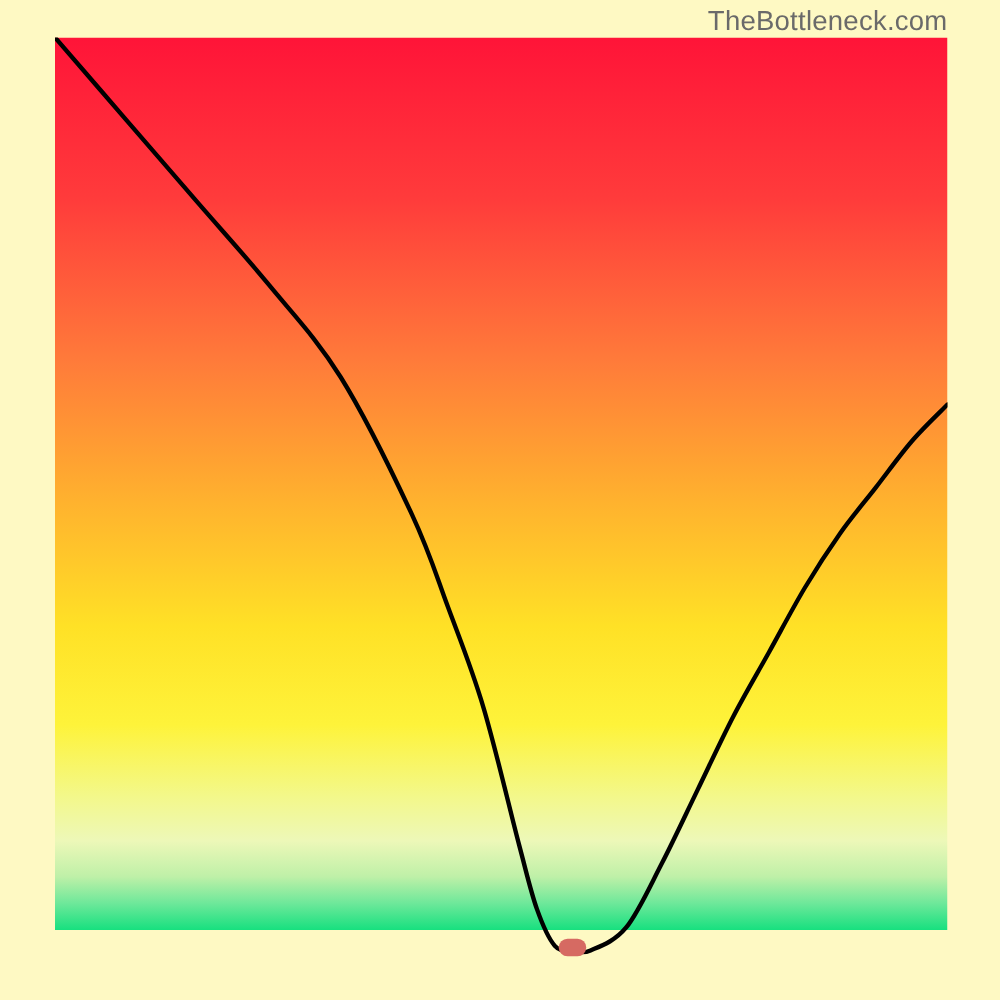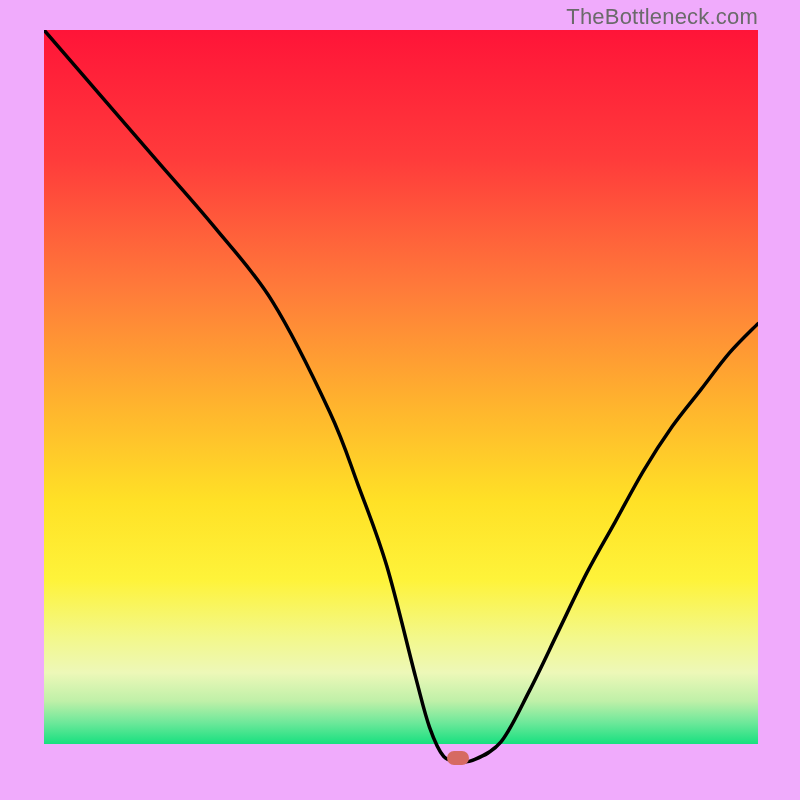--- a/index.html
+++ b/index.html
@@ -7,21 +7,21 @@
     width: 800px;
     height: 800px;
     background: #000;
     overflow: hidden;
     font-family: Arial, Helvetica, sans-serif;
   }
   .frame {
     position: relative;
     width: 800px;
     height: 800px;
-    background: #f0abfc;
+    background: #fef9c3;
   }
   .plot-area {
     position: absolute;
     left: 44px;
     top: 30px;
     width: 714px;
     height: 734px;
   }
   .gradient {
     position: absolute;

